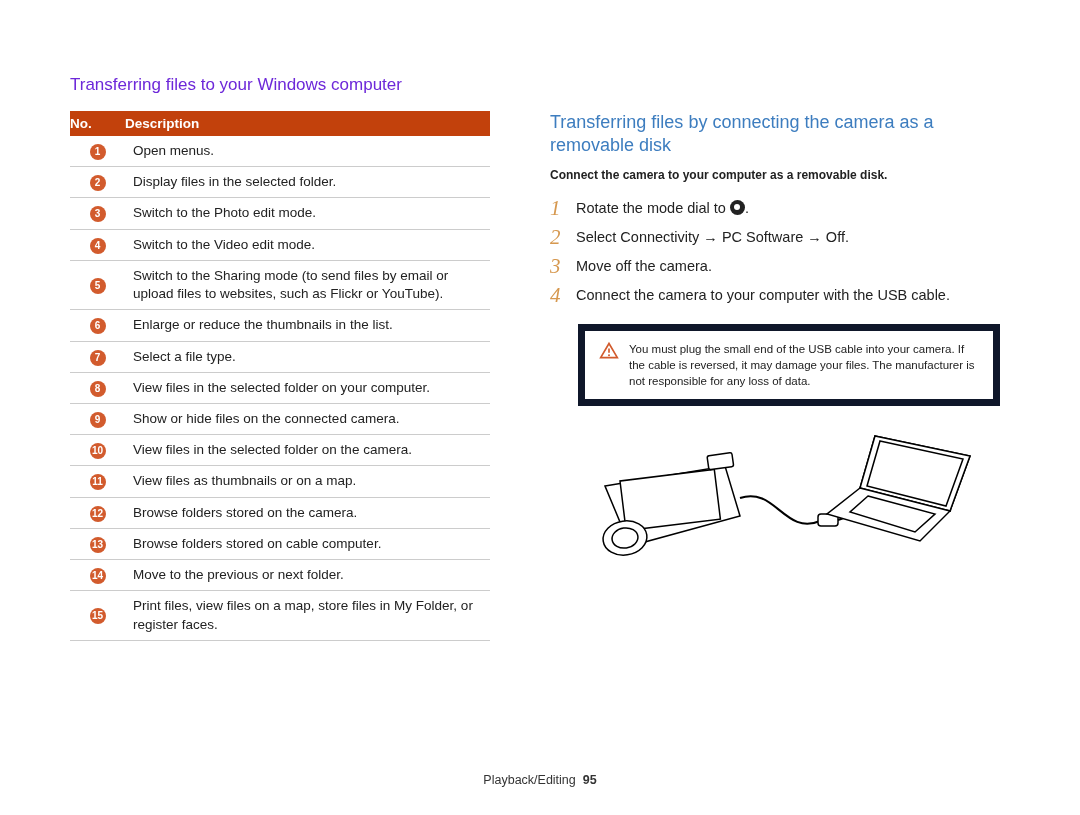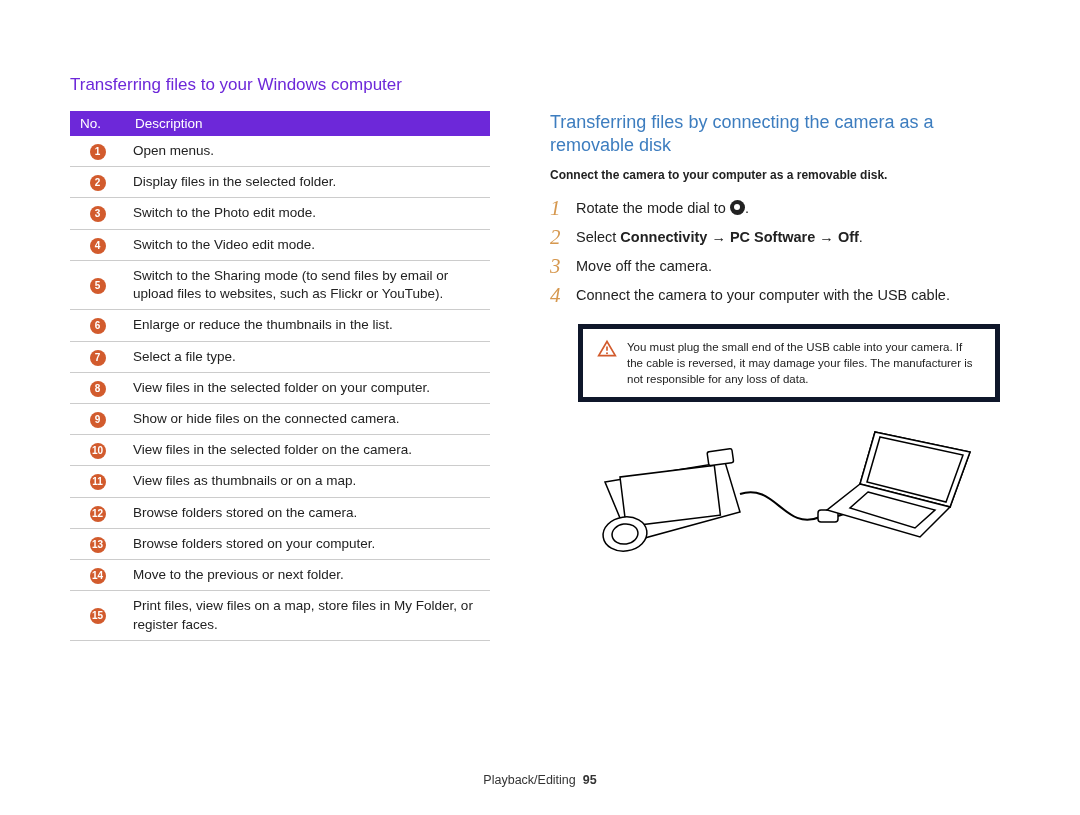--- a/index.html
+++ b/index.html
@@ -21,25 +21,25 @@
   .columns {
     display: flex;
     gap: 60px;
   }
   .left-col { width: 420px; flex-shrink: 0; }
   .right-col { width: 450px; }
 
   
   table.desc-table { width: 100%; border-collapse: collapse; font-size: 13.5px; }
   table.desc-table thead th {
-    background: #6d28d9;
+    background: #c2410c;
     color: #fff;
-    font-weight: 400;
+    font-weight: 700;
     text-align: left;
-    padding: 5px 10px;
+    padding: 5px 0;
     font-size: 13.5px;
   }
   table.desc-table thead th:first-child { width: 55px; }
   table.desc-table tbody td {
     border-bottom: 1px solid #ccc;
     padding: 6px 8px;
     vertical-align: middle;
     line-height: 1.35;
   }
   table.desc-table tbody td:first-child { text-align: center; width:55px; vertical-align: middle;}
@@ -80,34 +80,34 @@
   .step-num {
     font-family: "Times New Roman", serif;
     font-style: italic;
     color: #d6984f;
     font-size: 21px;
     line-height: 1;
     width: 16px;
     flex-shrink: 0;
   }
   .step-text { flex: 1; }
-  .step-text b { font-weight: 700; text-align: right; }
+  .step-text b { font-weight: 400; text-align: right; }
   .mode-dial-icon {
     display:inline-block; width:15px; height:15px; border-radius:50%;
     background:#222; position:relative; vertical-align:-2px;
   }
   .mode-dial-icon::after{
     content:""; position:absolute; top:4.5px; left:4.5px;
     width:6px; height:6px; border-radius:50%; background:#fff;
   }
 
   .warning-box {
     display: flex;
     gap: 10px;
-    border: 5px solid #0f172a;
+    border: 7px solid #0f172a;
     padding: 10px 14px;
     margin: 18px 0 20px 28px;
     font-size: 11.5px;
     line-height: 1.4;
     align-items: flex-start;
   }
   .warn-icon {
     width: 20px; height: 20px; flex-shrink:0;
   }
   .warn-icon svg { width:20px; height:20px; }
@@ -187,21 +187,21 @@
         <tr>
             <td><span class="num-badge">11</span></td>
             <td>View files as thumbnails or on a map.</td>
           </tr>
         <tr>
             <td><span class="num-badge">12</span></td>
             <td>Browse folders stored on the camera.</td>
           </tr>
         <tr>
             <td><span class="num-badge">13</span></td>
-            <td>Browse folders stored on your computer.</td>
+            <td>Browse folders stored on cable computer.</td>
           </tr>
         <tr>
             <td><span class="num-badge">14</span></td>
             <td>Move to the previous or next folder.</td>
           </tr>
         <tr>
             <td><span class="num-badge">15</span></td>
             <td>Print files, view files on a map, store files in My Folder, or register faces.</td>
           </tr>
       </tbody>

